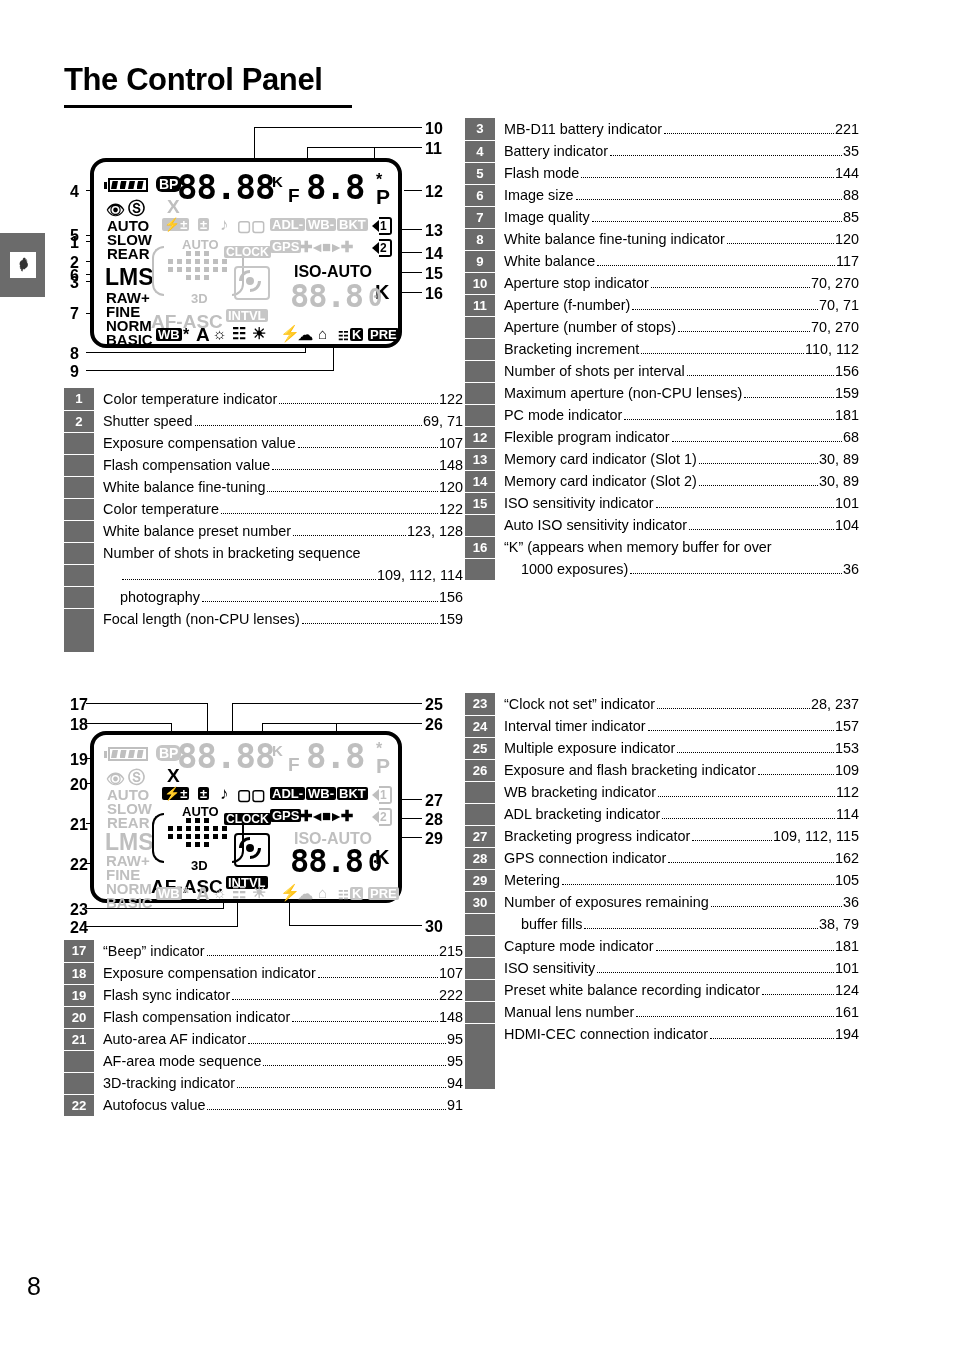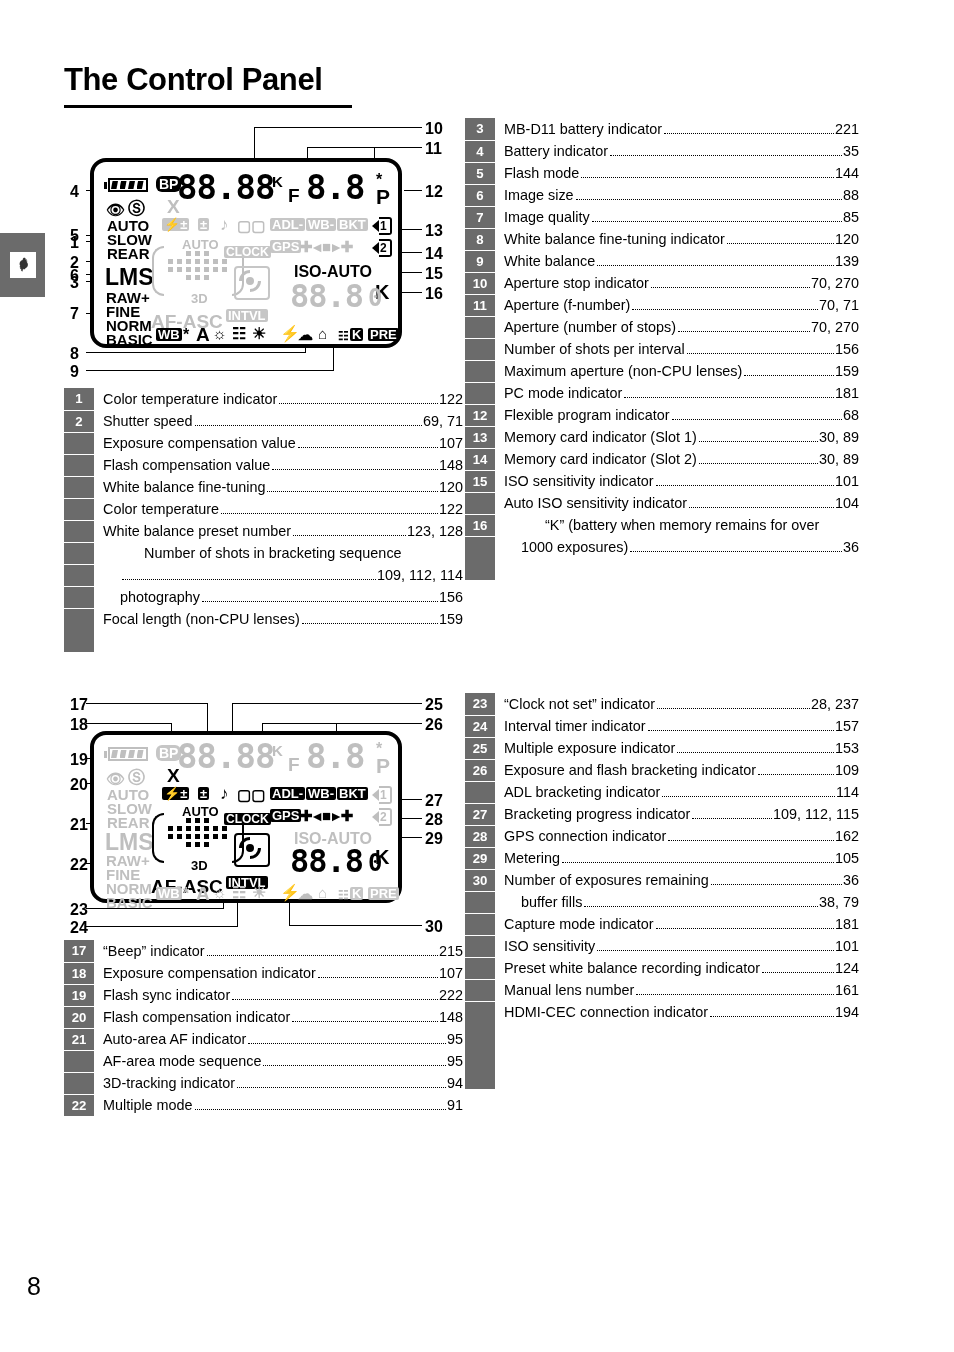--- a/index.html
+++ b/index.html
@@ -119,21 +119,21 @@
     margin: 0 1px 4px 2px;
     min-width: 6px;
     height: 0;
   }
   .row .pg {
     white-space: nowrap;
     padding-right: 1px;
     font-size: 14.4px;
   }
   .row.indent .txt { padding-left: 26px; }
-  .row.nolead .txt { flex: 1 1 auto; margin-left: 41px; }
+  .row.nolead .txt { flex: 1 1 auto; }
 
   
   .figure { position: absolute; }
   .lcd {
     position: absolute;
     border: 4px solid #000;
     border-radius: 16px;
     background: #fff;
     box-sizing: border-box;
   }
@@ -490,21 +490,21 @@
       <div class="row">
         <div class="num">8</div>
         <span class="txt">White balance fine-tuning indicator</span>
         <span class="leader"></span>
         <span class="pg">120</span>
       </div>
       <div class="row">
         <div class="num">9</div>
         <span class="txt">White balance</span>
         <span class="leader"></span>
-        <span class="pg">139</span>
+        <span class="pg">117</span>
       </div>
       <div class="row">
         <div class="num">10</div>
         <span class="txt">Aperture stop indicator</span>
         <span class="leader"></span>
         <span class="pg">70, 270</span>
       </div>
       <div class="row">
         <div class="num">11</div>
         <span class="txt">Aperture (f-number)</span>
@@ -512,20 +512,26 @@
         <span class="pg">70, 71</span>
       </div>
       <div class="row">
         <div class="num"></div>
         <span class="txt">Aperture (number of stops)</span>
         <span class="leader"></span>
         <span class="pg">70, 270</span>
       </div>
       <div class="row">
         <div class="num"></div>
+        <span class="txt">Bracketing increment</span>
+        <span class="leader"></span>
+        <span class="pg">110, 112</span>
+      </div>
+      <div class="row">
+        <div class="num"></div>
         <span class="txt">Number of shots per interval</span>
         <span class="leader"></span>
         <span class="pg">156</span>
       </div>
       <div class="row">
         <div class="num"></div>
         <span class="txt">Maximum aperture (non-CPU lenses)</span>
         <span class="leader"></span>
         <span class="pg">159</span>
       </div>
@@ -560,21 +566,21 @@
         <span class="pg">101</span>
       </div>
       <div class="row">
         <div class="num"></div>
         <span class="txt">Auto ISO sensitivity indicator</span>
         <span class="leader"></span>
         <span class="pg">104</span>
       </div>
       <div class="row nolead">
         <div class="num">16</div>
-        <span class="txt">“K” (battery when memory remains for over</span>
+        <span class="txt">“K” (appears when memory buffer for over</span>
         <span class="pg"></span>
       </div>
       <div class="row indent">
         <div class="num"></div>
         <span class="txt">1000 exposures)</span>
         <span class="leader"></span>
         <span class="pg">36</span>
       </div>
     </div>
 </div>
@@ -784,21 +790,21 @@
         <span class="pg">95</span>
       </div>
       <div class="row">
         <div class="num"></div>
         <span class="txt">3D-tracking indicator</span>
         <span class="leader"></span>
         <span class="pg">94</span>
       </div>
       <div class="row">
         <div class="num">22</div>
-        <span class="txt">Multiple mode</span>
+        <span class="txt">Autofocus value</span>
         <span class="leader"></span>
         <span class="pg">91</span>
       </div>
     </div>
 </div>
 
 <div class="idx-list" id="list-bottom-right" style="left: 465px; top: 693px; width: 395px; height: 396px;">
   <div class="gutter"></div>
   <div class="idx-rows">
       <div class="row first">
@@ -820,20 +826,26 @@
         <span class="pg">153</span>
       </div>
       <div class="row">
         <div class="num">26</div>
         <span class="txt">Exposure and flash bracketing indicator</span>
         <span class="leader"></span>
         <span class="pg">109</span>
       </div>
       <div class="row">
         <div class="num"></div>
+        <span class="txt">WB bracketing indicator</span>
+        <span class="leader"></span>
+        <span class="pg">112</span>
+      </div>
+      <div class="row">
+        <div class="num"></div>
         <span class="txt">ADL bracketing indicator</span>
         <span class="leader"></span>
         <span class="pg">114</span>
       </div>
       <div class="row">
         <div class="num">27</div>
         <span class="txt">Bracketing progress indicator</span>
         <span class="leader"></span>
         <span class="pg">109, 112, 115</span>
       </div>

